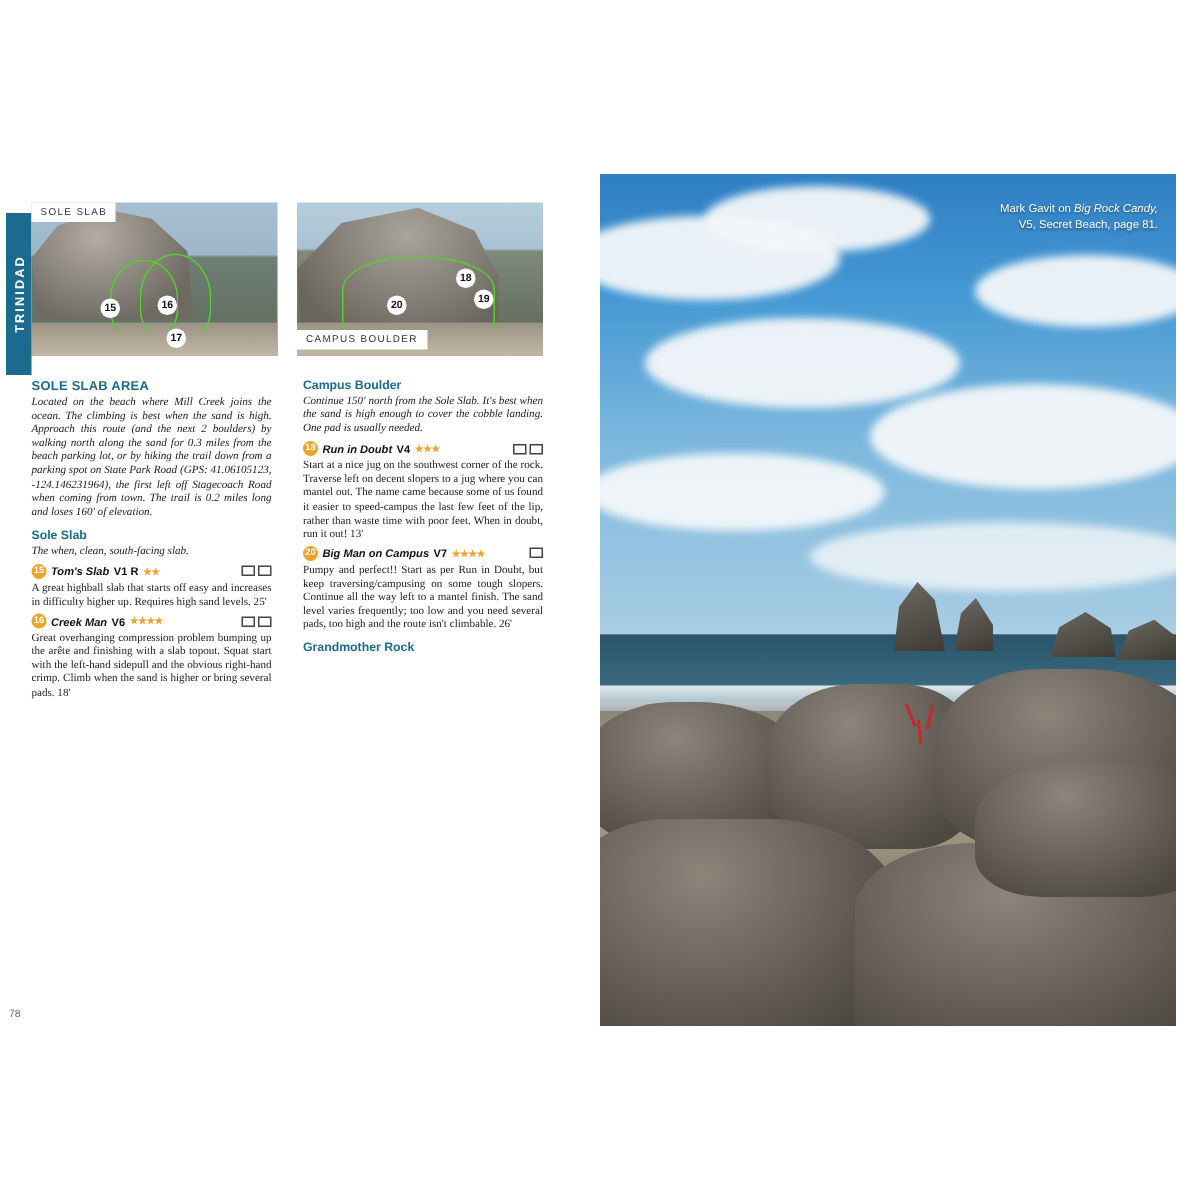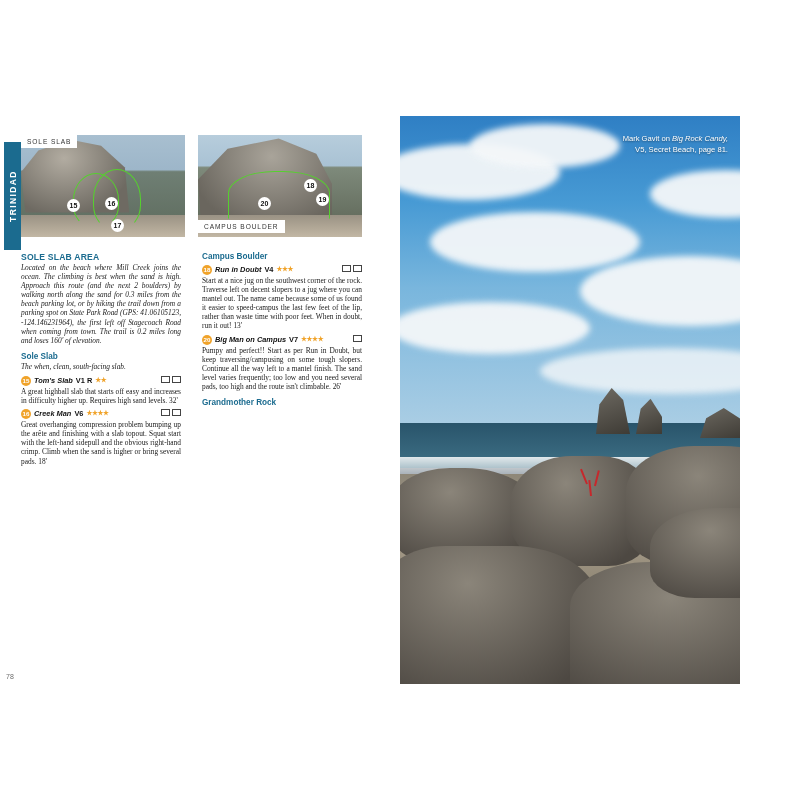--- a/index.html
+++ b/index.html
@@ -152,20 +152,21 @@
     line-height: 9.1px;
     text-align: justify;
     color: #1a1a1a;
     margin: 0 0 5px 0;
   }
   .route {
     margin: 4px 0 0 0;
   }
   .route-head {
     display: flex;
+    align-items: center;
     font-family: "Liberation Sans", sans-serif;
     font-size: 7.4px;
     font-weight: bold;
     color: #111111;
     gap: 3px;
   }
   .badge {
     flex: 0 0 auto;
     width: 10px; height: 10px;
     border-radius: 50%;
@@ -204,21 +205,21 @@
     left: 2px; bottom: 4px;
     font-family: "Liberation Sans", sans-serif;
     font-size: 7px;
     color: #6d6d6d;
   }
 
   
   .page-right {
     position: absolute;
     left: 400px; top: 116px;
-    width: 340px; height: 568px;
+    width: 384px; height: 568px;
     overflow: hidden;
     background: #6b7a86;
   }
   .sky {
     position: absolute; left: 0; top: 0;
     width: 100%; height: 54%;
     background: linear-gradient(#2f7fc4 0%, #479ad4 28%, #79b6dd 56%, #a9cde4 100%);
   }
   .cloud {
     position: absolute;
@@ -319,41 +320,42 @@
           <div class="route-head">
             <span class="badge">15</span>
             <span class="rname">Tom's Slab</span>
             <span class="rgrade">V1 R</span>
             <span class="stars">★★</span>
             <span class="pads">
               <span class="pad"></span>
               <span class="pad"></span>
             </span>
           </div>
-          <div class="rdesc">A great highball slab that starts off easy and increases in difficulty higher up. Requires high sand levels. 32'</div>
+          <div class="rdesc">A great highball slab that starts off easy and increases in difficulty higher up. Requires high sand levels. 25'</div>
         </div>
 
         <div class="route">
           <div class="route-head">
             <span class="badge">16</span>
             <span class="rname">Creek Man</span>
             <span class="rgrade">V6</span>
             <span class="stars">★★★★</span>
             <span class="pads">
               <span class="pad"></span>
               <span class="pad"></span>
             </span>
           </div>
           <div class="rdesc">Great overhanging compression problem bumping up the arête and finishing with a slab topout. Squat start with the left-hand sidepull and the obvious right-hand crimp. Climb when the sand is higher or bring several pads. 18'</div>
         </div>
 
       </div>
 
       <div class="col col-right">
         <div class="sub-head" style="margin-top:0;">Campus Boulder</div>
+        <div class="blurb">Continue 150' north from the Sole Slab. It's best when the sand is high enough to cover the cobble landing. One pad is usually needed.</div>
 
         <div class="route">
           <div class="route-head">
             <span class="badge">18</span>
             <span class="rname">Run in Doubt</span>
             <span class="rgrade">V4</span>
             <span class="stars">★★★</span>
             <span class="pads">
               <span class="pad"></span>
               <span class="pad"></span>

